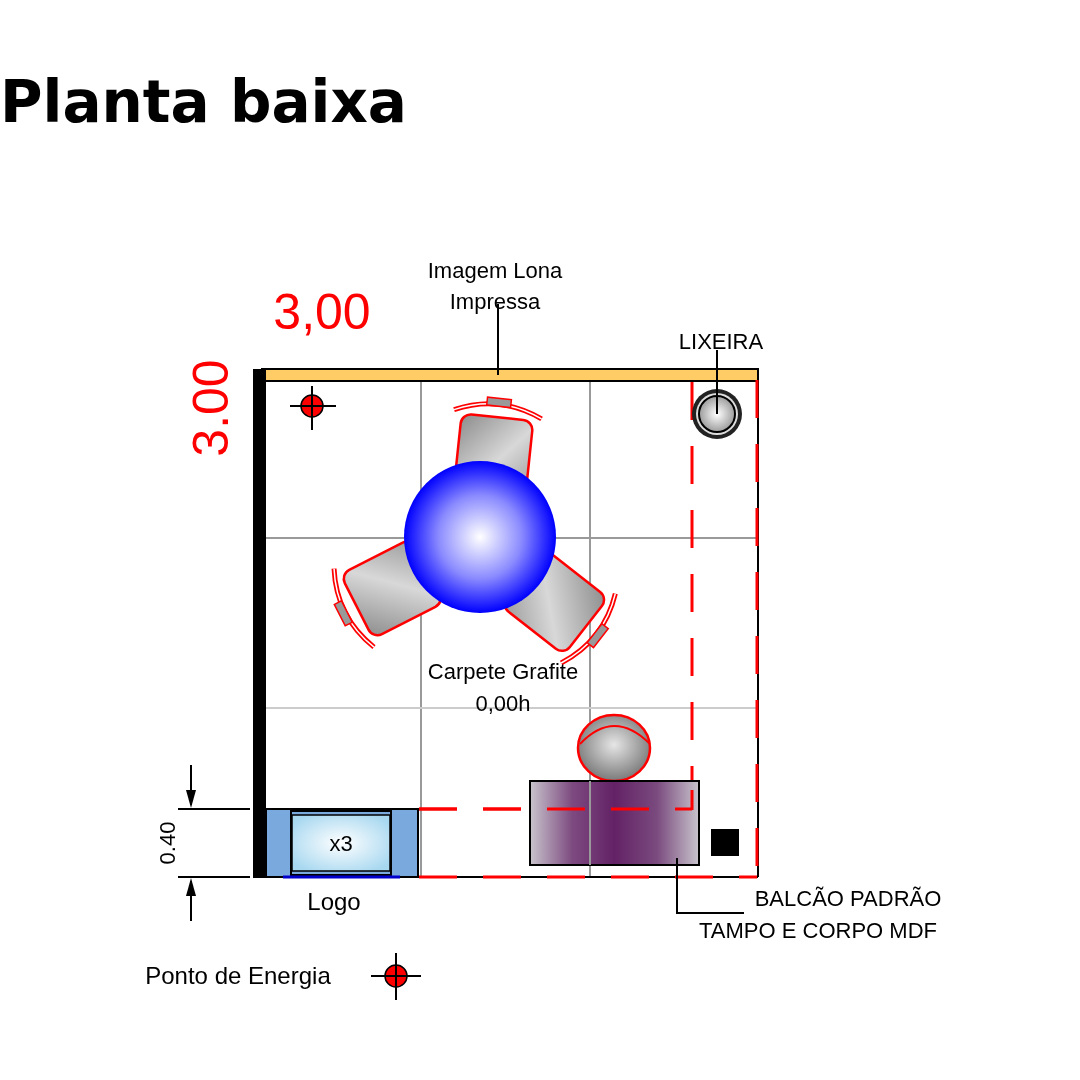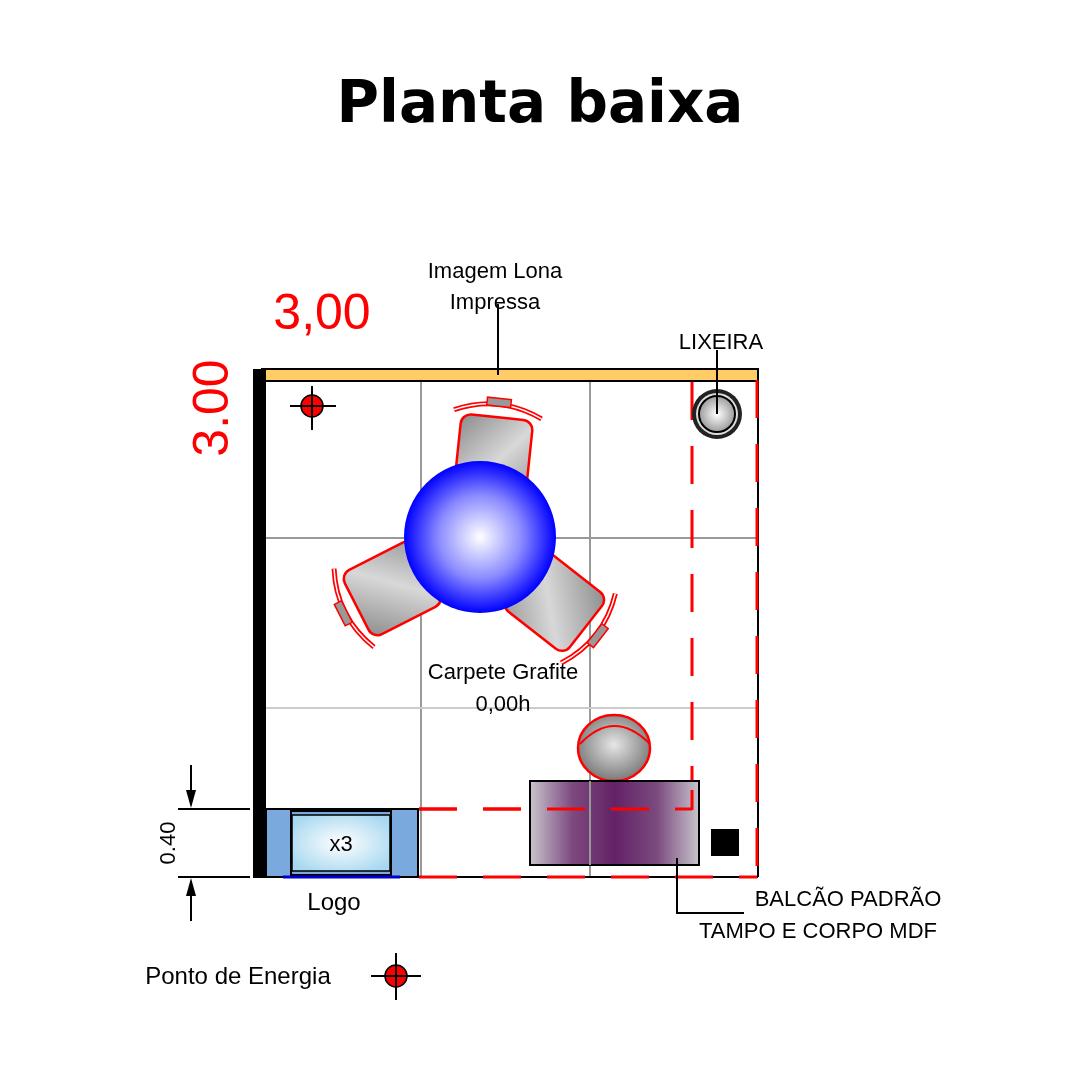--- a/index.html
+++ b/index.html
@@ -1,17 +1,17 @@
 <!DOCTYPE html>
 <html><head>
 <meta charset="utf-8">
 <style>
   html, body { margin: 0; padding: 0; background: #ffffff; }
   body { width: 1080px; height: 1080px; position: relative; overflow: hidden; font-family: "Liberation Sans", sans-serif; }
-  .title { position: absolute; left: 0; top: 68px; width: 1080px; text-align: center; font-family: "DejaVu Sans", sans-serif; font-weight: bold; font-size: 58px; color: #000; letter-spacing: 0px; }
+  .title { position: absolute; left: 0; top: 68px; width: 1080px; text-align: left; font-family: "DejaVu Sans", sans-serif; font-weight: bold; font-size: 58px; color: #000; letter-spacing: 0px; }
   svg.plan { position: absolute; left: 0; top: 0; }
   .lbl { font-family: "Liberation Sans", sans-serif; fill: #000; }
 </style>
 </head>
 <body>
 
 <div class="title">Planta baixa</div>
 
 <svg class="plan" width="1080" height="1080" viewBox="0 0 1080 1080" xmlns="http://www.w3.org/2000/svg">
   <defs>

